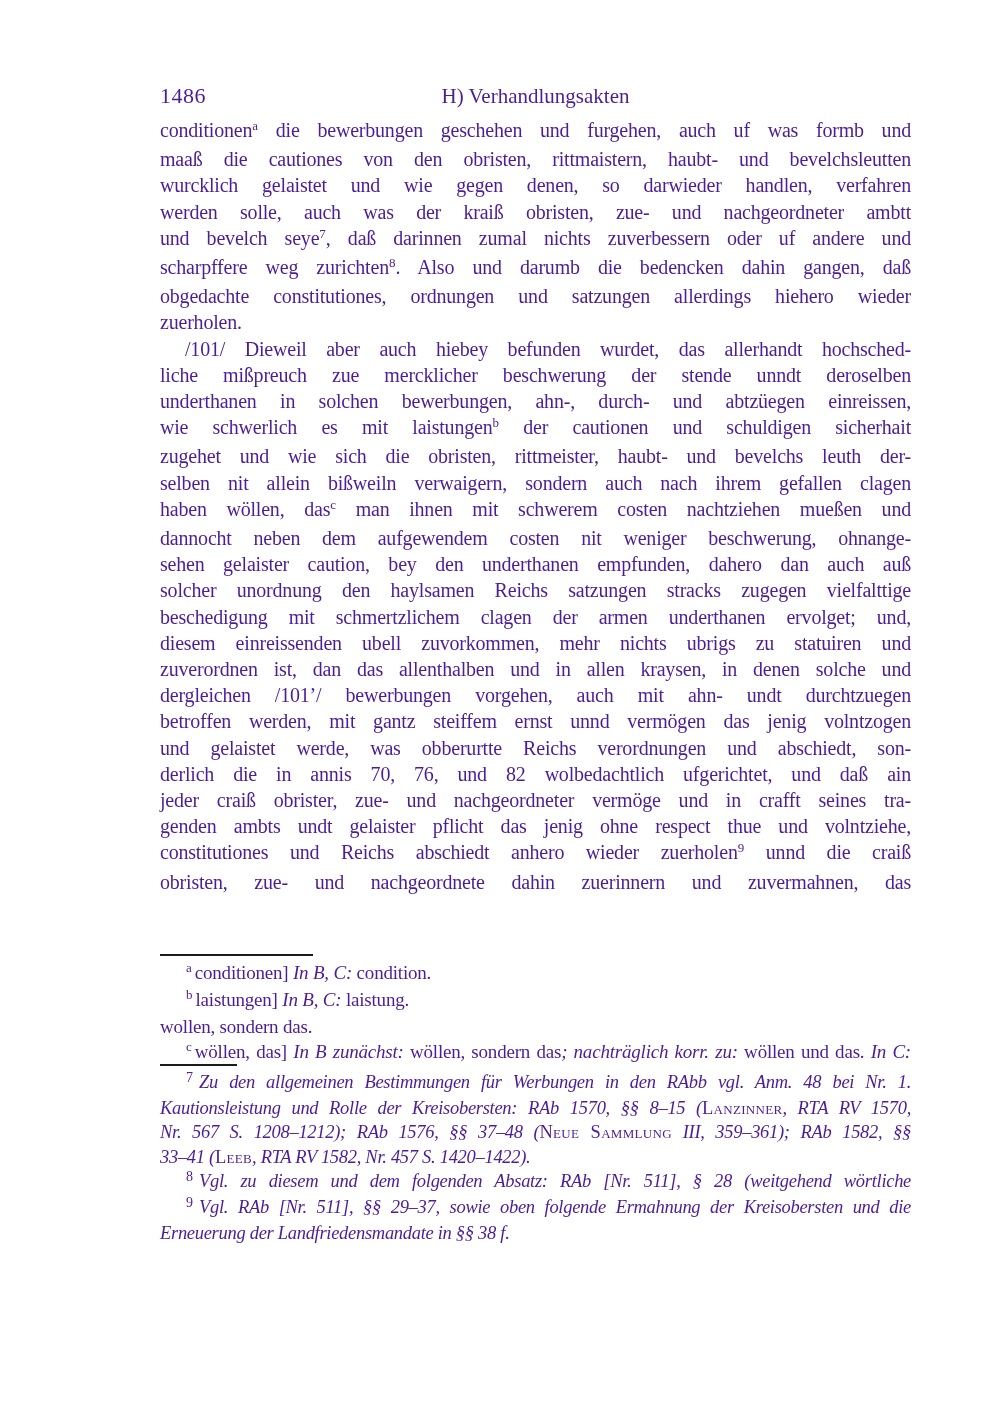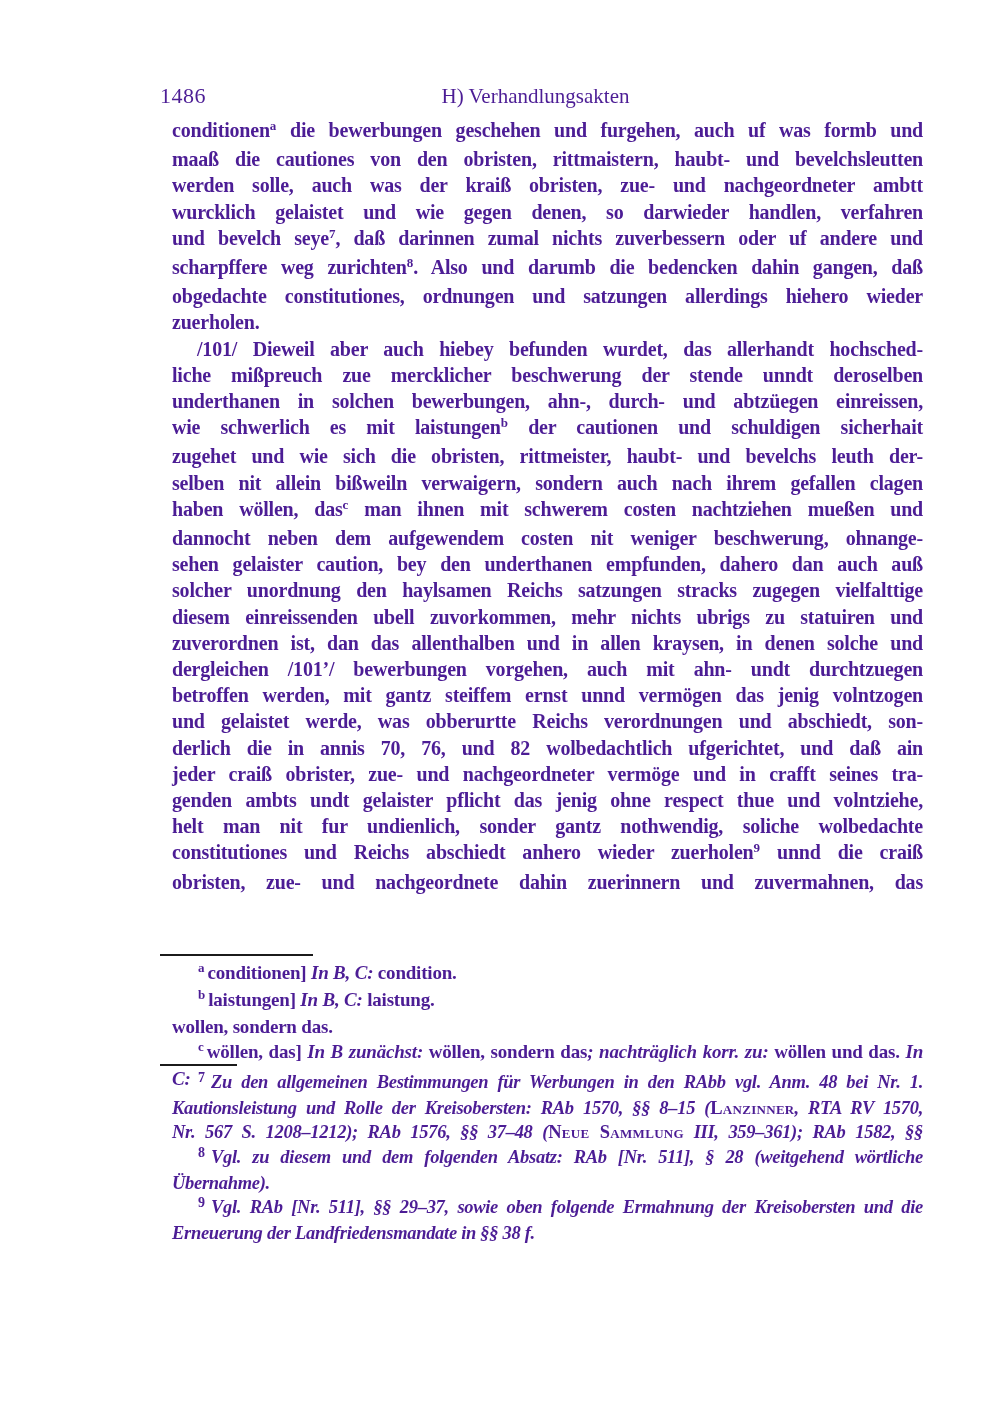--- a/index.html
+++ b/index.html
@@ -13,21 +13,21 @@
     position:absolute; top:83px; left:160px; width:751px; height:28px;
   }
   .pagenum {
     position:absolute; left:0; top:0;
     font-size:22px; letter-spacing:0.5px;
   }
   .htitle {
     position:absolute; left:0; right:0; top:1px; text-align:center;
     font-size:21px;
   }
-  .textblock { position:absolute; left:172px; width:751px;font-weight:bold; }
+  .textblock { position:absolute; left:160px; width:751px; }
   #body-text { top:117px; font-size:20px; line-height:26.2px; letter-spacing:-0.2px; }
   #fn-letters { top:960px; font-size:19px; line-height:25px; letter-spacing:-0.2px; }
   #fn-nums { top:1070px; font-size:18.5px; line-height:24.2px; letter-spacing:-0.3px; }
   #fn-nums .line { font-style:italic; }
   .line { text-align:justify; text-align-last:left; }
   .line.just { text-align-last:justify; }
   .seg-sup {
     font-size:13px; position:relative; top:-7px; font-style:normal;
     letter-spacing:0;
   }
@@ -44,60 +44,60 @@
 
 <div class="page">
   <div class="running-header">
     <span class="pagenum">1486</span>
     <span class="htitle">H) Verhandlungsakten</span>
   </div>
 
   <div class="textblock" id="body-text">
       <div class="line just"><span>conditionen</span><span class="seg-sup">a</span><span> die bewerbungen geschehen und furgehen, auch uf was formb und</span></div>
       <div class="line just"><span>maaß die cautiones von den obristen, rittmaistern, haubt- und bevelchsleutten</span></div>
+      <div class="line just"><span>wurcklich gelaistet und wie gegen denen, so darwieder handlen, verfahren</span></div>
       <div class="line just"><span>werden solle, auch was der kraiß obristen, zue- und nachgeordneter ambtt</span></div>
-      <div class="line just"><span>wurcklich gelaistet und wie gegen denen, so darwieder handlen, verfahren</span></div>
       <div class="line just"><span>und bevelch seye</span><span class="seg-sup">7</span><span>, daß darinnen zumal nichts zuverbessern oder uf andere und</span></div>
       <div class="line just"><span>scharpffere weg zurichten</span><span class="seg-sup">8</span><span>. Also und darumb die bedencken dahin gangen, daß</span></div>
       <div class="line just"><span>obgedachte constitutiones, ordnungen und satzungen allerdings hiehero wieder</span></div>
       <div class="line"><span>zuerholen.</span></div>
       <div class="line just" style="text-indent: 25px;"><span>/101/ Dieweil aber auch hiebey befunden wurdet, das allerhandt hochsched-</span></div>
       <div class="line just"><span>liche mißpreuch zue mercklicher beschwerung der stende unndt deroselben</span></div>
       <div class="line just"><span>underthanen in solchen bewerbungen, ahn-, durch- und abtzüegen einreissen,</span></div>
       <div class="line just"><span>wie schwerlich es mit laistungen</span><span class="seg-sup">b</span><span> der cautionen und schuldigen sicherhait</span></div>
       <div class="line just"><span>zugehet und wie sich die obristen, rittmeister, haubt- und bevelchs leuth der-</span></div>
       <div class="line just"><span>selben nit allein bißweiln verwaigern, sondern auch nach ihrem gefallen clagen</span></div>
       <div class="line just"><span>haben wöllen, das</span><span class="seg-sup">c</span><span> man ihnen mit schwerem costen nachtziehen mueßen und</span></div>
       <div class="line just"><span>dannocht neben dem aufgewendem costen nit weniger beschwerung, ohnange-</span></div>
       <div class="line just"><span>sehen gelaister caution, bey den underthanen empfunden, dahero dan auch auß</span></div>
       <div class="line just"><span>solcher unordnung den haylsamen Reichs satzungen stracks zugegen vielfalttige</span></div>
+      <div class="line just"><span>beschedigung mit schmertzlichem clagen der armen underthanen ervolget; und,</span></div>
       <div class="line just"><span>diesem einreissenden ubell zuvorkommen, mehr nichts ubrigs zu statuiren und</span></div>
       <div class="line just"><span>zuverordnen ist, dan das allenthalben und in allen kraysen, in denen solche und</span></div>
       <div class="line just"><span>dergleichen /101’/ bewerbungen vorgehen, auch mit ahn- undt durchtzuegen</span></div>
       <div class="line just"><span>betroffen werden, mit gantz steiffem ernst unnd vermögen das jenig volntzogen</span></div>
       <div class="line just"><span>und gelaistet werde, was obberurtte Reichs verordnungen und abschiedt, son-</span></div>
       <div class="line just"><span>derlich die in annis 70, 76, und 82 wolbedachtlich ufgerichtet, und daß ain</span></div>
       <div class="line just"><span>jeder craiß obrister, zue- und nachgeordneter vermöge und in crafft seines tra-</span></div>
       <div class="line just"><span>genden ambts undt gelaister pflicht das jenig ohne respect thue und volntziehe,</span></div>
-      <div class="line just"><span>helt man nit fur undienlich, sonder gantz nothwendig, soliche wolbedachte</span></div>
       <div class="line just"><span>constitutiones und Reichs abschiedt anhero wieder zuerholen</span><span class="seg-sup">9</span><span> unnd die craiß</span></div>
       <div class="line just"><span>obristen, zue- und nachgeordnete dahin zuerinnern und zuvermahnen, das</span></div>
     </div>
 
   <div class="fnrule fnrule-1"></div>
   <div class="textblock" id="fn-letters">
       <div class="line" style="text-indent: 26px;"><span class="seg-sup">a</span><span>conditionen] </span><span class="seg-it">In B, C:</span><span> condition.</span></div>
       <div class="line" style="text-indent: 26px;"><span class="seg-sup">b</span><span>laistungen] </span><span class="seg-it">In B, C:</span><span> laistung.</span></div>
       <div class="line"><span>wollen, sondern das.</span></div>
       <div class="line just" style="text-indent: 26px;"><span class="seg-sup">c</span><span>wöllen, das] </span><span class="seg-it">In B zunächst:</span><span> wöllen, sondern das</span><span class="seg-it">; nachträglich korr. zu:</span><span> wöllen und das. </span><span class="seg-it">In C:</span></div>
     </div>
 
   <div class="fnrule fnrule-2"></div>
   <div class="textblock" id="fn-nums">
       <div class="line just" style="text-indent: 26px;"><span class="seg-sup">7</span><span class="seg-it">Zu den allgemeinen Bestimmungen für Werbungen in den RAbb vgl. Anm. 48 bei Nr. 1.</span></div>
       <div class="line just"><span class="seg-it">Kautionsleistung und Rolle der Kreisobersten: RAb 1570, §§ 8–15 (</span><span class="seg-sc">Lanzinner</span><span class="seg-it">, RTA RV 1570,</span></div>
       <div class="line just"><span class="seg-it">Nr. 567 S. 1208–1212); RAb 1576, §§ 37–48 (</span><span class="seg-sc">Neue Sammlung</span><span class="seg-it"> III, 359–361); RAb 1582, §§</span></div>
+      <div class="line"><span class="seg-it">33–41 (</span><span class="seg-sc">Leeb</span><span class="seg-it">, RTA RV 1582, Nr. 457 S. 1420–1422).</span></div>
       <div class="line just" style="text-indent: 26px;"><span class="seg-sup">8</span><span class="seg-it">Vgl. zu diesem und dem folgenden Absatz: RAb [Nr. 511], § 28 (weitgehend wörtliche</span></div>
-      <div class="line"><span class="seg-it">Übernahme).</span></div>
       <div class="line just" style="text-indent: 26px;"><span class="seg-sup">9</span><span class="seg-it">Vgl. RAb [Nr. 511], §§ 29–37, sowie oben folgende Ermahnung der Kreisobersten und die</span></div>
       <div class="line"><span class="seg-it">Erneuerung der Landfriedensmandate in §§ 38 f.</span></div>
     </div>
 </div>
 
 </body></html>

